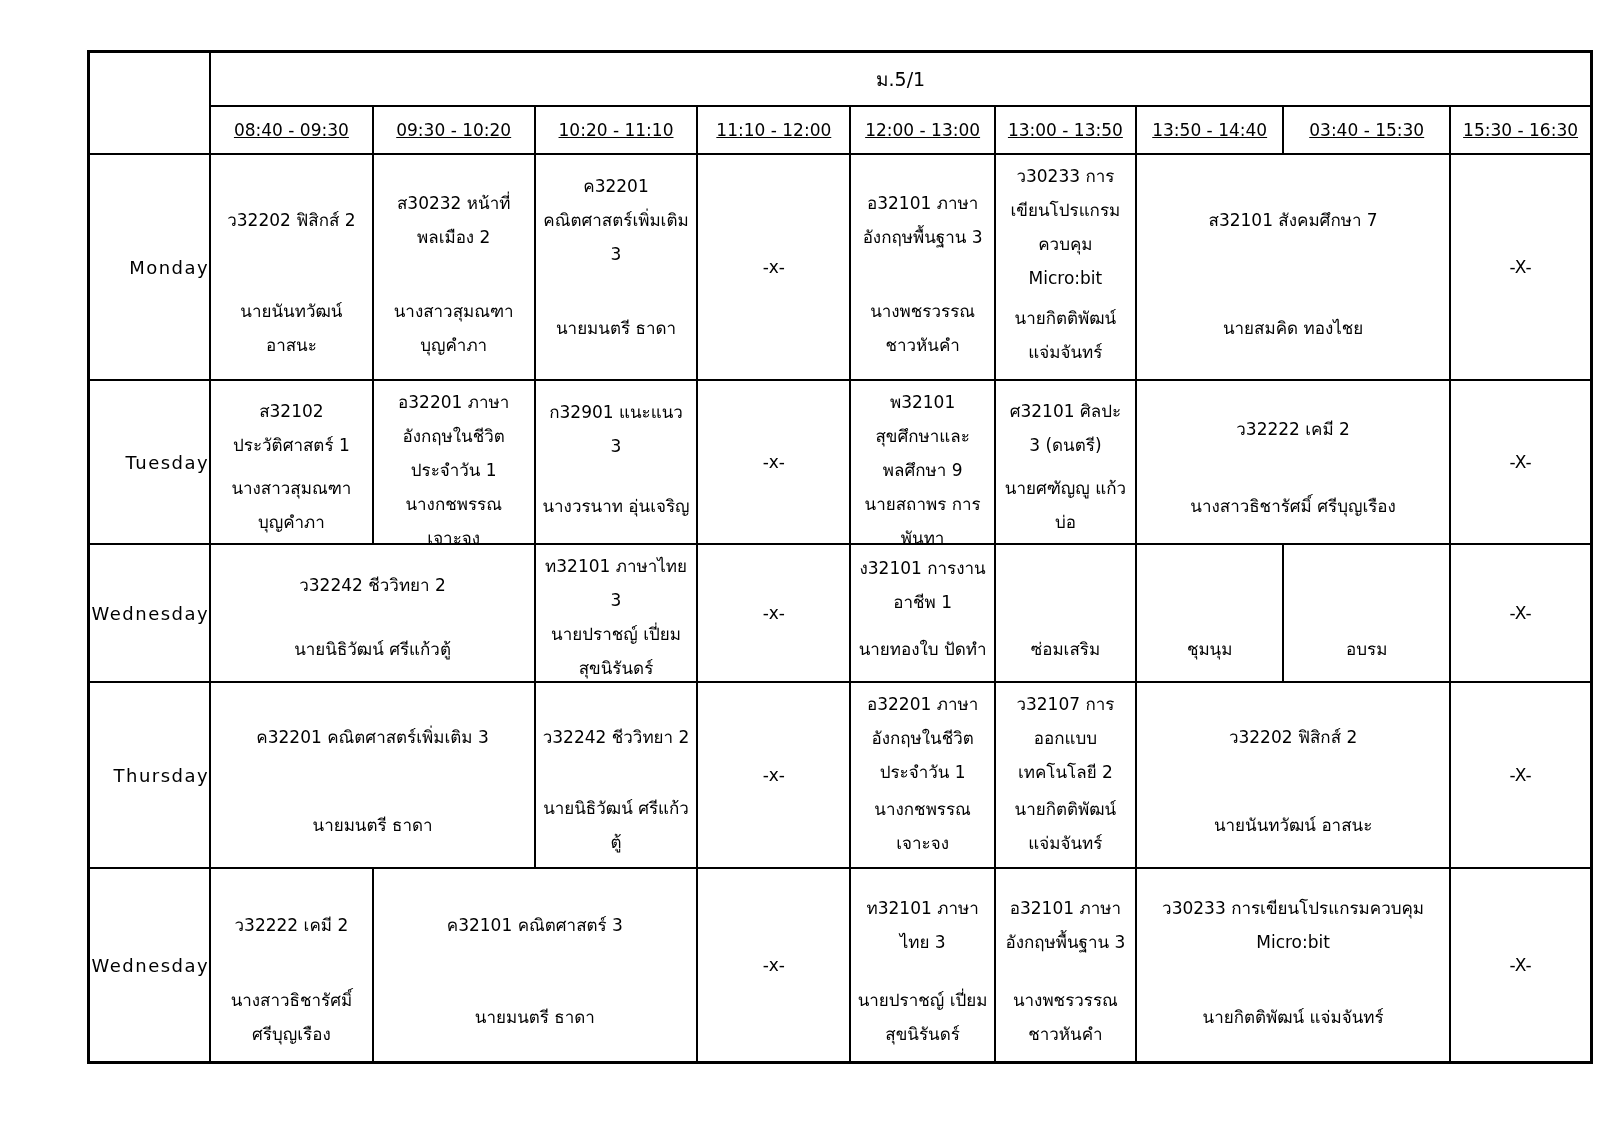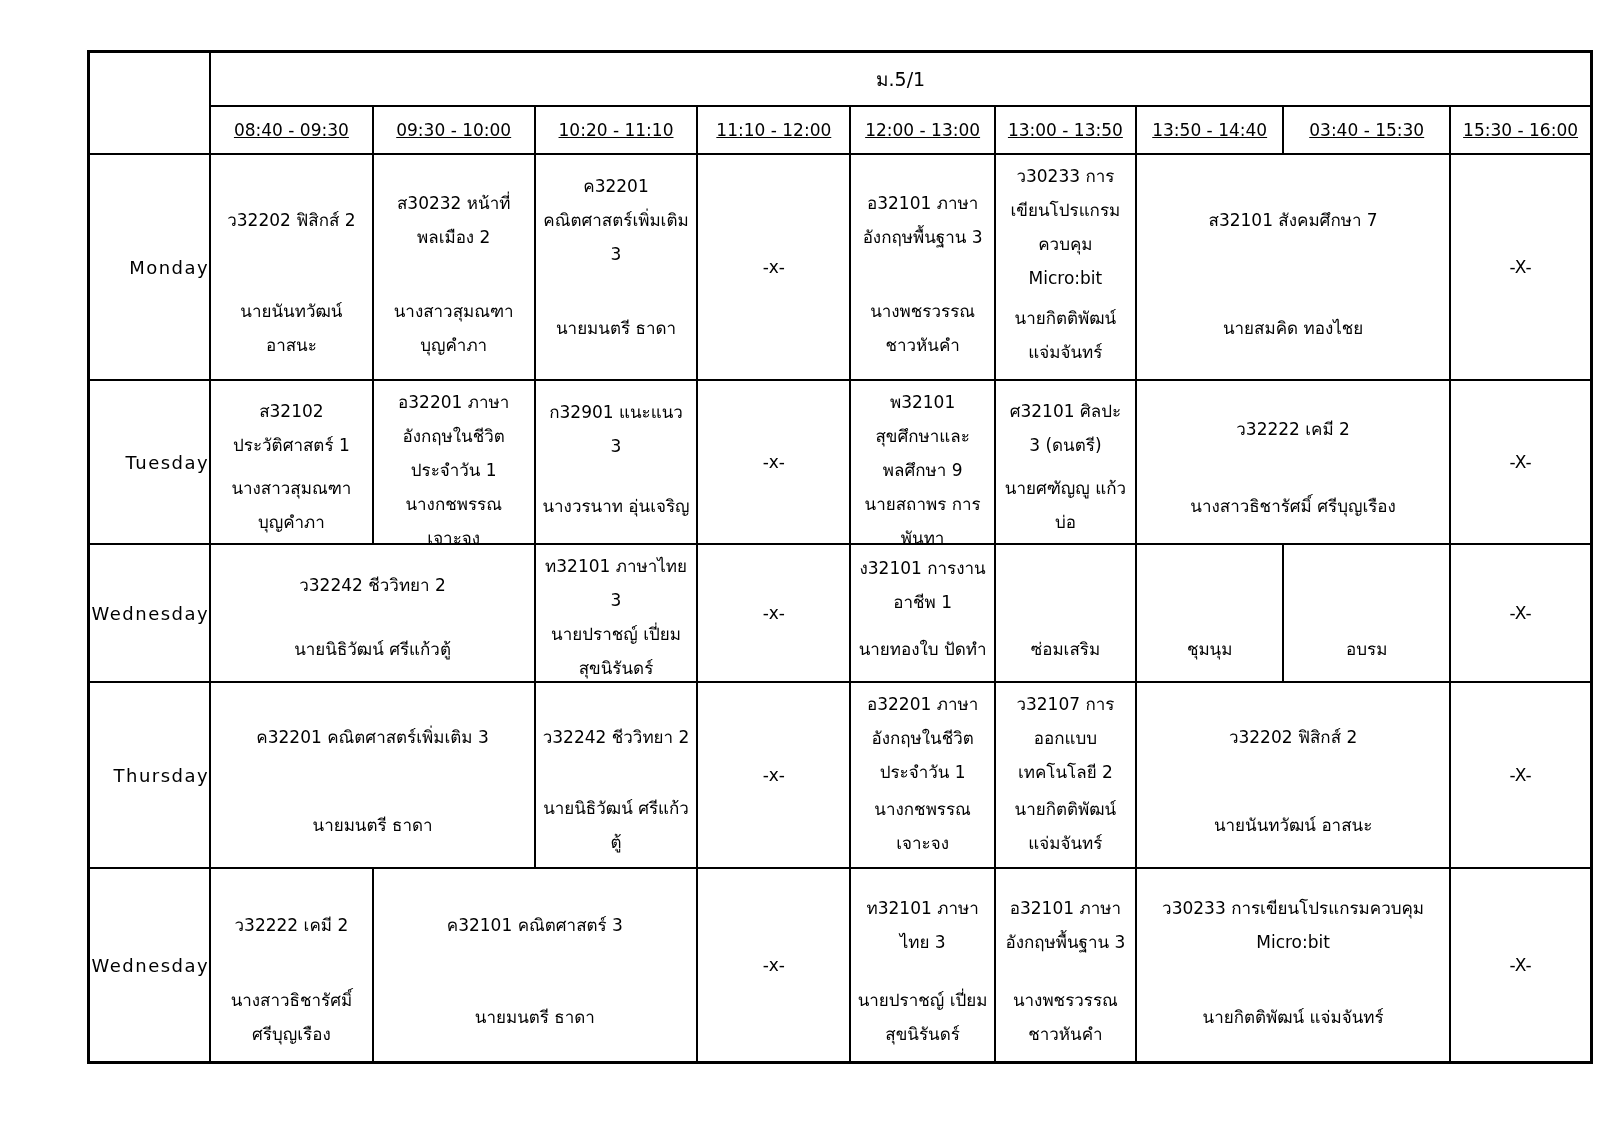--- a/index.html
+++ b/index.html
@@ -58,28 +58,28 @@
   </colgroup>
 
   <tbody>
       <tr>
     <td rowspan="2"></td>
     <td colspan="9" class="class-header">ม.5/1</td>
   </tr>
 
   <tr class="times">
     <td>08:40 - 09:30</td>
-    <td>09:30 - 10:00</td>
+    <td>09:30 - 10:20</td>
     <td>10:20 - 11:10</td>
     <td>11:10 - 12:00</td>
     <td>12:00 - 13:00</td>
     <td>13:00 - 13:50</td>
     <td>13:50 - 14:40</td>
     <td>03:40 - 15:30</td>
-    <td>15:30 - 16:00</td>
+    <td>15:30 - 16:30</td>
   </tr>
 
   <tr class="h-mon">
     <td class="day-cell">Monday</td>
     <td>
           <div class="cell">
       <div class="subject">ว32202 ฟิสิกส์ 2</div>
       <div class="teacher">นายนันทวัฒน์ อาสนะ</div>
           </div>
         </td>

